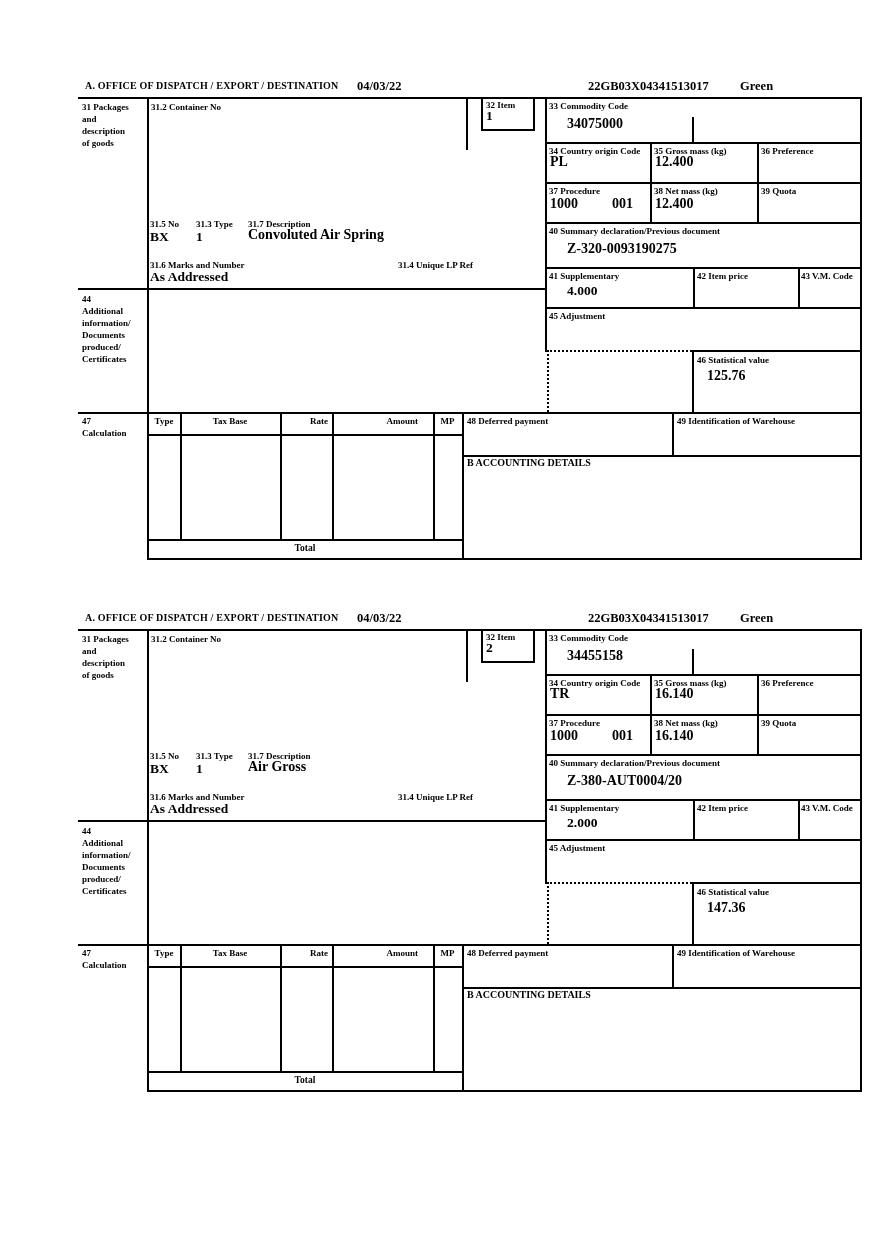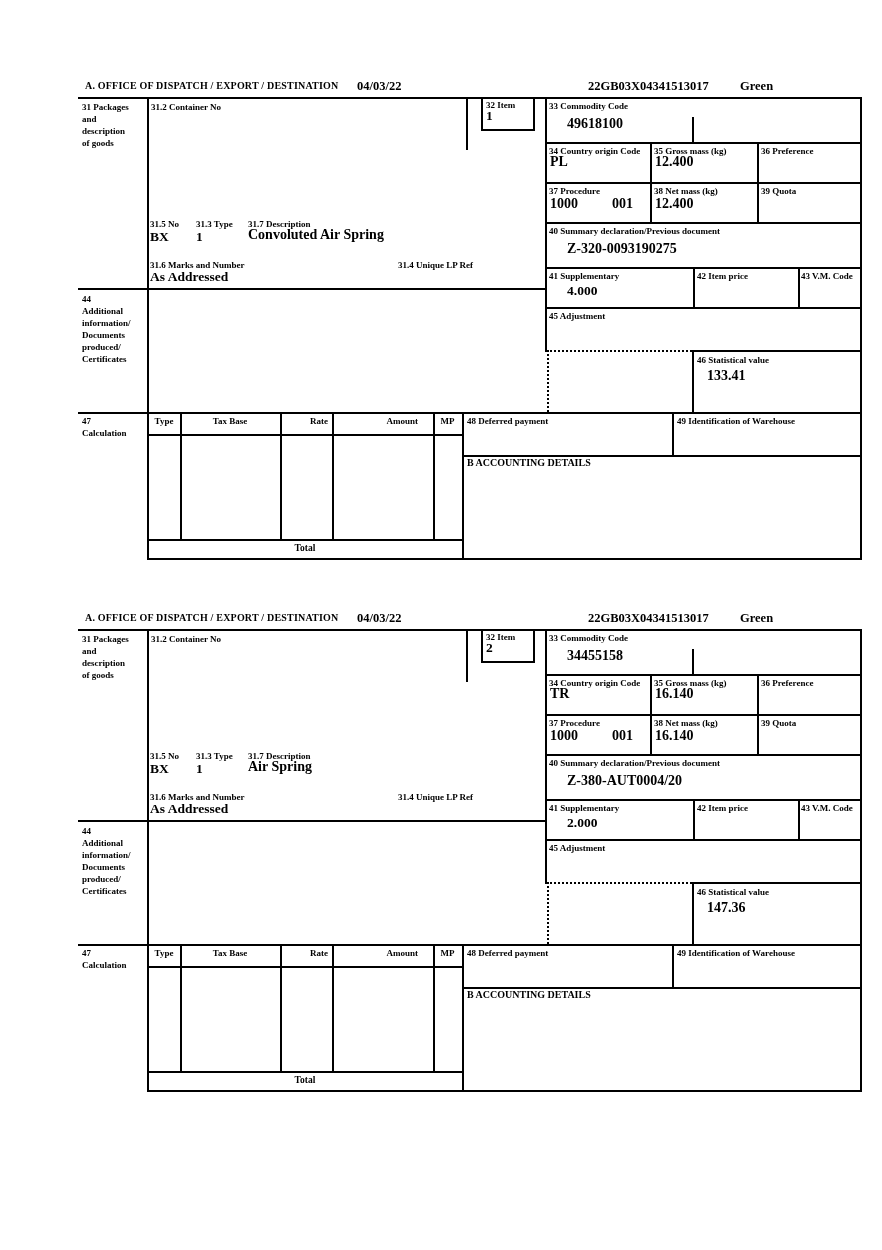--- a/index.html
+++ b/index.html
@@ -101,33 +101,33 @@
     <span class="lbl" style="left:467px;top:360px;font-size:10px;">B ACCOUNTING DETAILS</span>
 
     <span class="colhdr" style="left:148px;width:32px;">Type</span>
     <span class="colhdr" style="left:180px;width:100px;">Tax Base</span>
     <span class="colhdr" style="left:280px;width:48px;text-align:right;">Rate</span>
     <span class="colhdr" style="left:332px;width:86px;text-align:right;">Amount</span>
     <span class="colhdr" style="left:433px;width:29px;">MP</span>
     <span class="lbl" style="left:148px;top:445px;width:314px;text-align:center;font-size:9.5px;">Total</span>
 
     <span class="val" style="left:486px;top:11px;">1</span>
-    <span class="val big" style="left:567px;top:19px;">49618100</span>
+    <span class="val big" style="left:567px;top:19px;">34075000</span>
     <span class="val big" style="left:550px;top:57px;">PL</span>
     <span class="val big" style="left:655px;top:57px;">12.400</span>
     <span class="val big" style="left:550px;top:99px;">1000</span>
     <span class="val big" style="left:612px;top:99px;">001</span>
     <span class="val big" style="left:655px;top:99px;">12.400</span>
     <span class="val" style="left:150px;top:132px;">BX</span>
     <span class="val" style="left:196px;top:132px;">1</span>
     <span class="val big" style="left:248px;top:130px;text-align:right;">Convoluted Air Spring</span>
     <span class="val" style="left:150px;top:172px;">As Addressed</span>
     <span class="val big" style="left:567px;top:144px;">Z-320-0093190275</span>
     <span class="val" style="left:567px;top:186px;">4.000</span>
-    <span class="val big" style="left:707px;top:271px;">133.41</span>
+    <span class="val big" style="left:707px;top:271px;">125.76</span>
   </div>
 
   <div class="block" style="top: 629px;">
 
     <span class="hdr-lbl" style="left:85px;top:-17px;">A.  OFFICE OF DISPATCH / EXPORT / DESTINATION</span>
     <span class="hdr-val" style="left:357px;top:-18px;">04/03/22</span>
     <span class="hdr-val" style="left:588px;top:-18px;">22GB03X04341513017</span>
     <span class="hdr-val" style="left:740px;top:-18px;">Green</span>
 
     <div class="hline" style="left:78px;top:0;width:784px;"></div>
@@ -211,19 +211,19 @@
 
     <span class="val" style="left:486px;top:11px;">2</span>
     <span class="val big" style="left:567px;top:19px;">34455158</span>
     <span class="val big" style="left:550px;top:57px;">TR</span>
     <span class="val big" style="left:655px;top:57px;">16.140</span>
     <span class="val big" style="left:550px;top:99px;">1000</span>
     <span class="val big" style="left:612px;top:99px;">001</span>
     <span class="val big" style="left:655px;top:99px;">16.140</span>
     <span class="val" style="left:150px;top:132px;">BX</span>
     <span class="val" style="left:196px;top:132px;">1</span>
-    <span class="val big" style="left:248px;top:130px;">Air Spring</span>
+    <span class="val big" style="left:248px;top:130px;">Air Gross</span>
     <span class="val" style="left:150px;top:172px;">As Addressed</span>
     <span class="val big" style="left:567px;top:144px;">Z-380-AUT0004/20</span>
     <span class="val" style="left:567px;top:186px;">2.000</span>
     <span class="val big" style="left:707px;top:271px;">147.36</span>
   </div>
 </div>
 
 </body></html>

